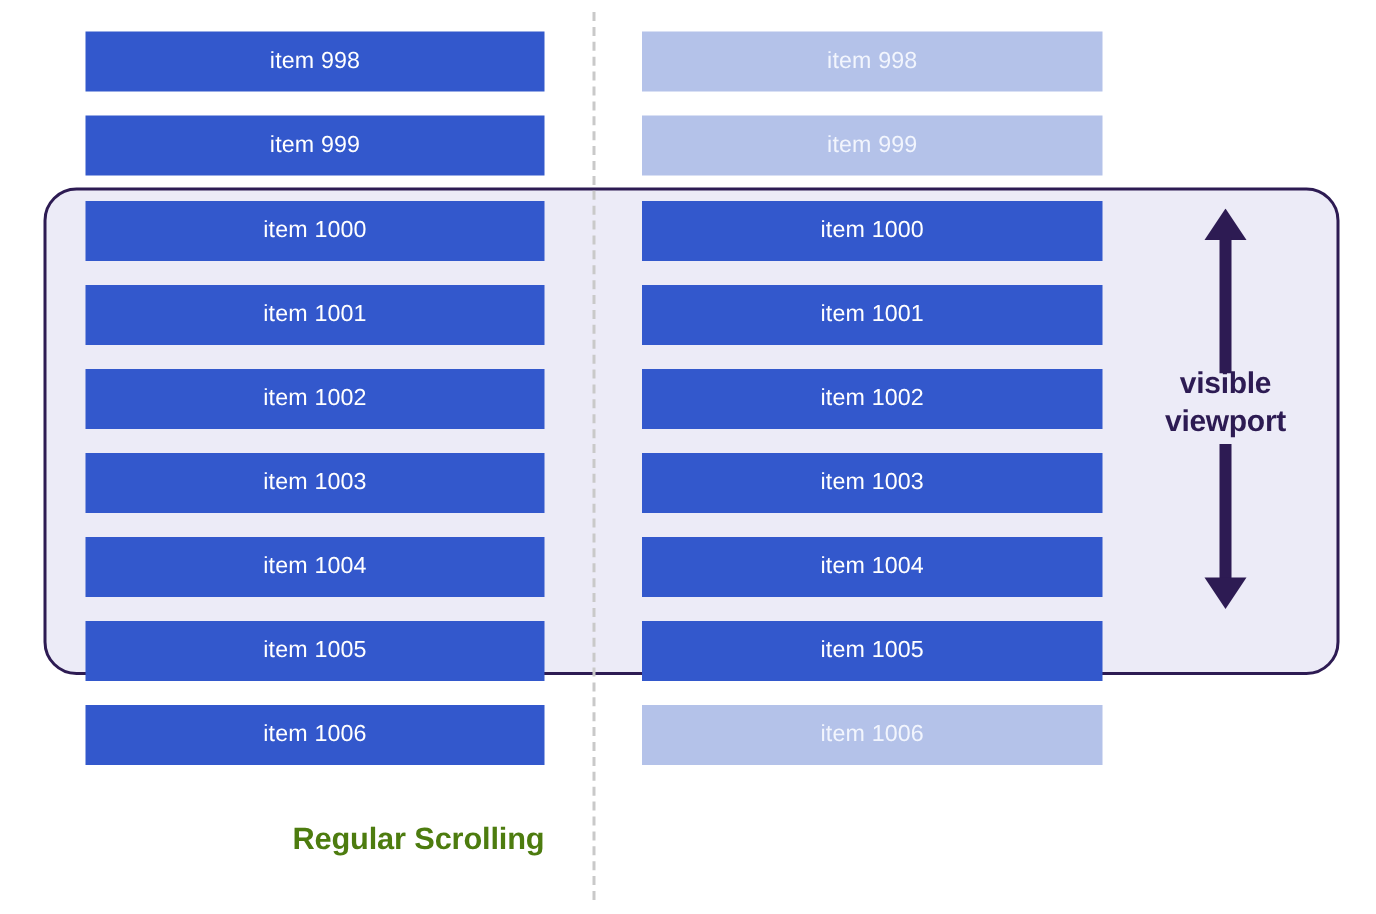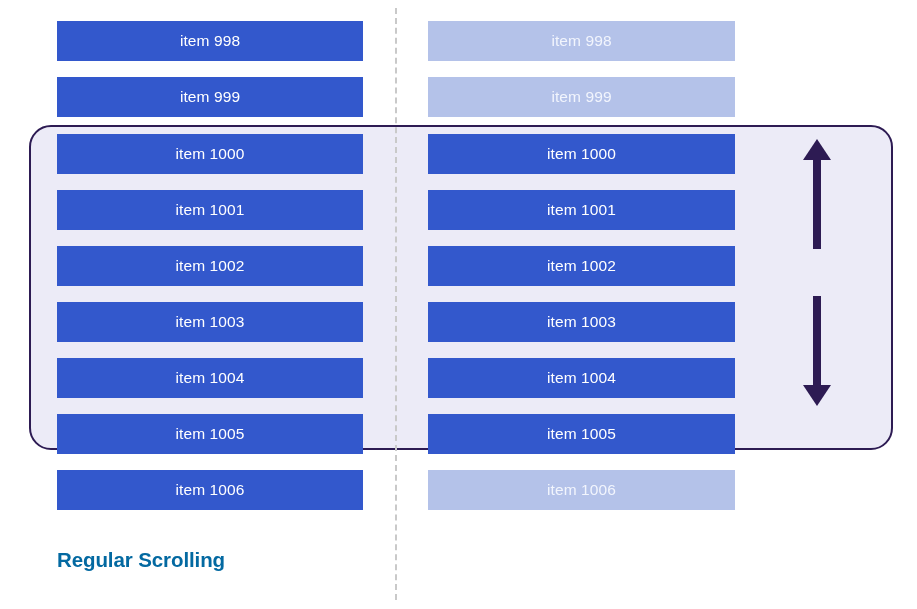--- a/index.html
+++ b/index.html
@@ -108,22 +108,22 @@
     transform: translateX(-50%);
   }
   .vp-arrow svg { display: block; }
   .vp-arrow-up   { top: 14px; }
   .vp-arrow-down { top: 171px; }
 
   
   .caption {
     position: absolute;
     top: 548px;
-    text-align: left;
-    color: #0369a1;
+    text-align: right;
+    color: #4d7c0f;
     font-family: "Liberation Sans", sans-serif;
     font-weight: bold;
     font-size: 20.5px;
     letter-spacing: -0.1px;
     white-space: nowrap;
   }
   .caption-left  { left: 57px;  width: 306px; }
   .caption-right { left: 428px; width: 307px; }
 </style>
 </head>
@@ -160,20 +160,22 @@
   <div class="divider"></div>
 
   <div class="vp-annot">
     <div class="vp-arrow vp-arrow-up">
       <svg width="30" height="110" viewBox="0 0 30 110">
         <polygon points="15,0 29,21 1,21" fill="#2d1b53"></polygon>
         <rect x="11" y="19" width="8" height="91" fill="#2d1b53"></rect>
       </svg>
     </div>
     <div class="vp-label">
+      <div>visible</div>
+      <div>viewport</div>
     </div>
     <div class="vp-arrow vp-arrow-down">
       <svg width="30" height="110" viewBox="0 0 30 110">
         <rect x="11" y="0" width="8" height="91" fill="#2d1b53"></rect>
         <polygon points="15,110 29,89 1,89" fill="#2d1b53"></polygon>
       </svg>
     </div>
   </div>
 
   <div class="caption caption-left">Regular Scrolling</div>

